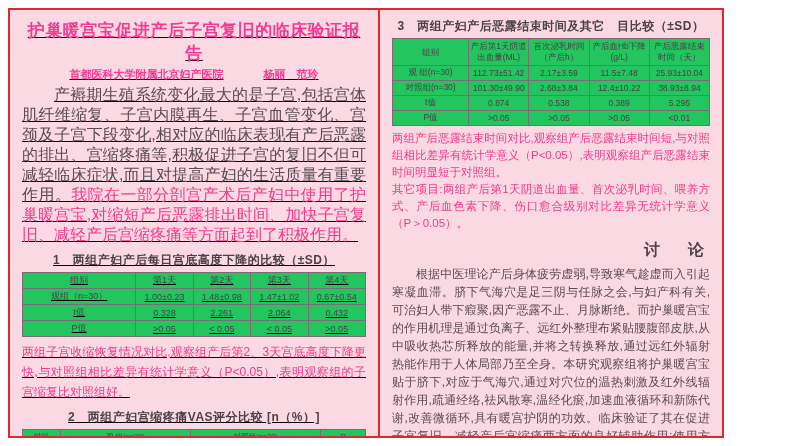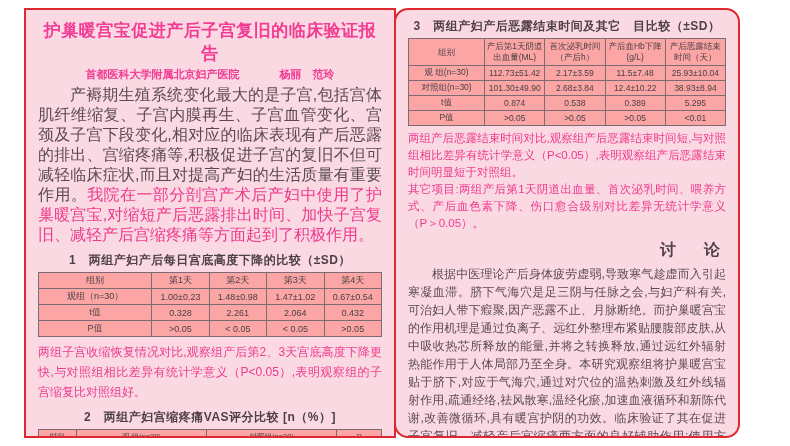--- a/index.html
+++ b/index.html
@@ -1,36 +1,36 @@
 <!DOCTYPE html>
 <html><head>
 <meta charset="utf-8">
 <style>
   html,body{margin:0;padding:0;background:#ffffff;width:790px;height:446px;overflow:hidden;
     font-family:"Liberation Sans",sans-serif;}
   .page{position:relative;width:790px;height:446px;}
   .panel{position:absolute;top:8px;height:430px;background:#fbd9e3;border:2px solid #e02830;
     box-sizing:border-box;padding:6px 12px;overflow:hidden;}
-  .panel-left{left:24px;width:372px;}
-  .panel-right{left:394px;width:346px;border-radius:14px;}
+  .panel-left{left:8px;width:372px;text-decoration:underline;}
+  .panel-right{left:378px;width:346px;}
 
   .report-title{font-size:17px;font-weight:bold;color:#f23b92;text-align:center;
     margin:3px 0 2px;letter-spacing:.5px;}
   .authors{display:flex;justify-content:center;gap:40px;color:#f23b92;font-weight:bold;
     font-size:11px;margin:1px 0 3px;}
 
   p{margin:0;}
   .body-par{font-size:16px;line-height:20px;text-align:justify;}
   .indent{text-indent:2em;}
   .dark{color:#5a4a55;}
   .pink{color:#ee3a8c;}
 
   .tbl-title{font-size:12px;font-weight:bold;color:#4e4049;text-align:center;margin:7px 0 3px;
     letter-spacing:.5px;}
-  table{border-collapse:collapse;width:100%;table-layout:fixed;color:#4a4046;background:#fca5a5;}
+  table{border-collapse:collapse;width:100%;table-layout:fixed;color:#4a4046;background:#22c55e;}
   th,td{border:1px solid #7c6a74;text-align:center;font-weight:normal;padding:1px 0;
     overflow:hidden;white-space:nowrap;}
   .t1 th,.t1 td{font-size:9px;height:13px;}
   .t2 th,.t2 td{font-size:7.5px;height:11px;}
   .t3 th,.t3 td{font-size:8.5px;height:12px;}
   .t3 thead th{white-space:pre-line;line-height:11px;height:24px;}
 
   .note{font-size:12px;line-height:20px;text-align:justify;margin-top:5px;}
   .note-sm{font-size:11.5px;line-height:17px;text-align:justify;margin-top:4px;}
   .discussion-heading{font-size:16px;font-weight:bold;color:#4e4049;text-align:right;

